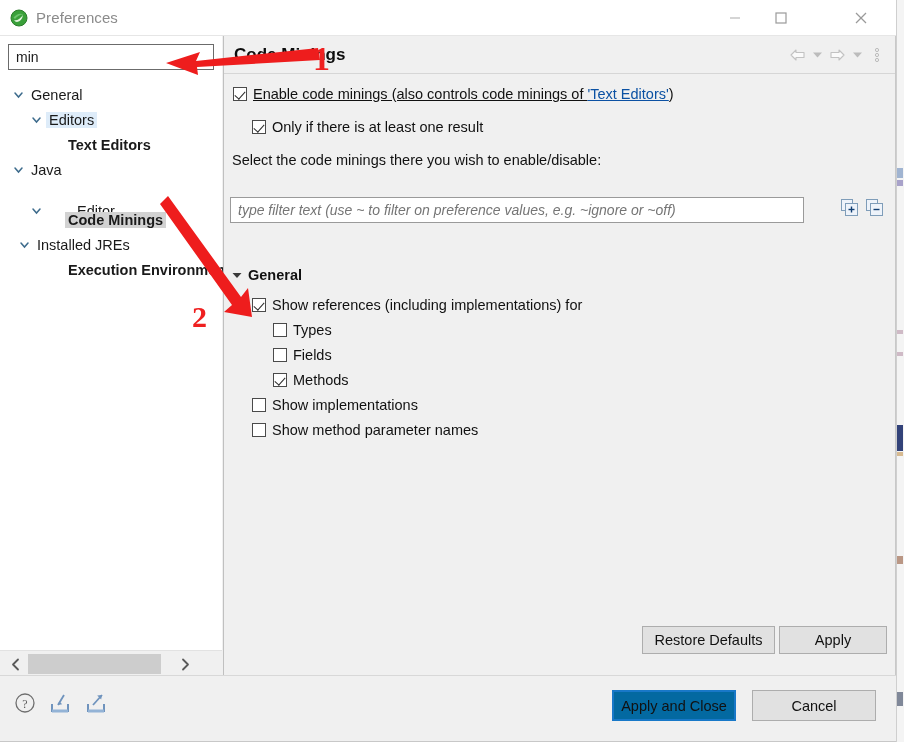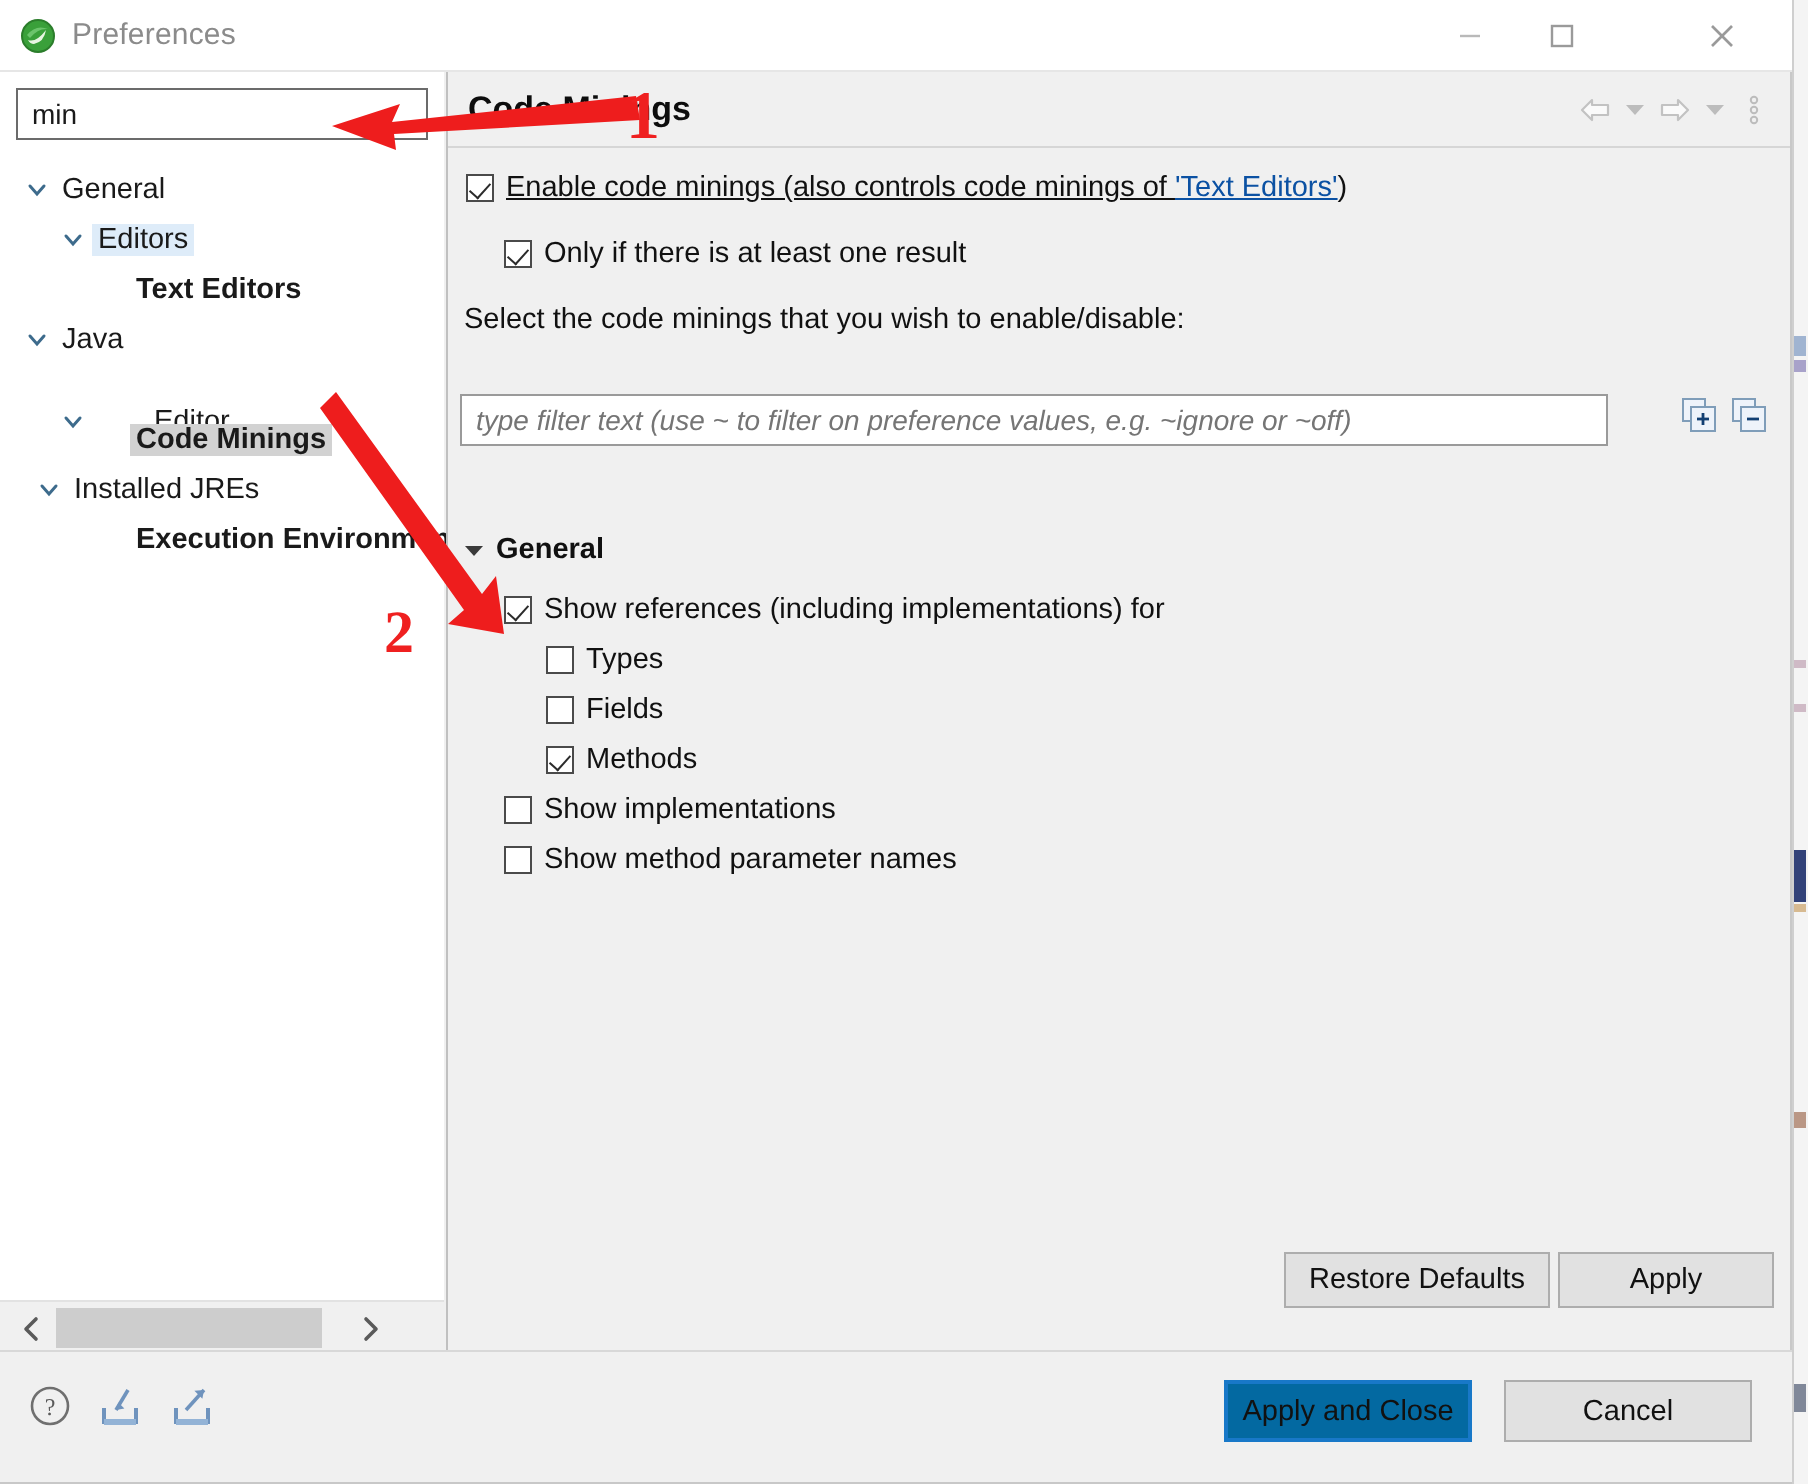--- a/index.html
+++ b/index.html
@@ -435,21 +435,21 @@
           <span class="cb checked"></span>
           <span class="lbl">Only if there is at least one result</span>
         </div>
 
         <div class="row" style="left:9px; top:11px;">
           <span class="cb checked"></span>
           <span class="lbl"><span class="ul1">Enable code minings (also controls code minings of </span><span class="link">'Text Editors'</span><span>)</span></span>
         </div>
 
         <div class="row" style="left:8px; top:77px;">
-          <span class="lbl">Select the code minings that you wish to enable/disable:</span>
+          <span class="lbl">Select the code minings there you wish to enable/disable:</span>
         </div>
 
         <div class="filter-field">
           <input type="text" placeholder="type filter text (use ~ to filter on preference values, e.g. ~ignore or ~off)" style="">
         </div>
 
         <span class="ea-icons">
           <span>
             <svg width="17" height="17" viewBox="0 0 17 17">
               <rect x="0.5" y="0.5" width="11" height="11" fill="#eef3fa" stroke="#7f9db9"></rect>

